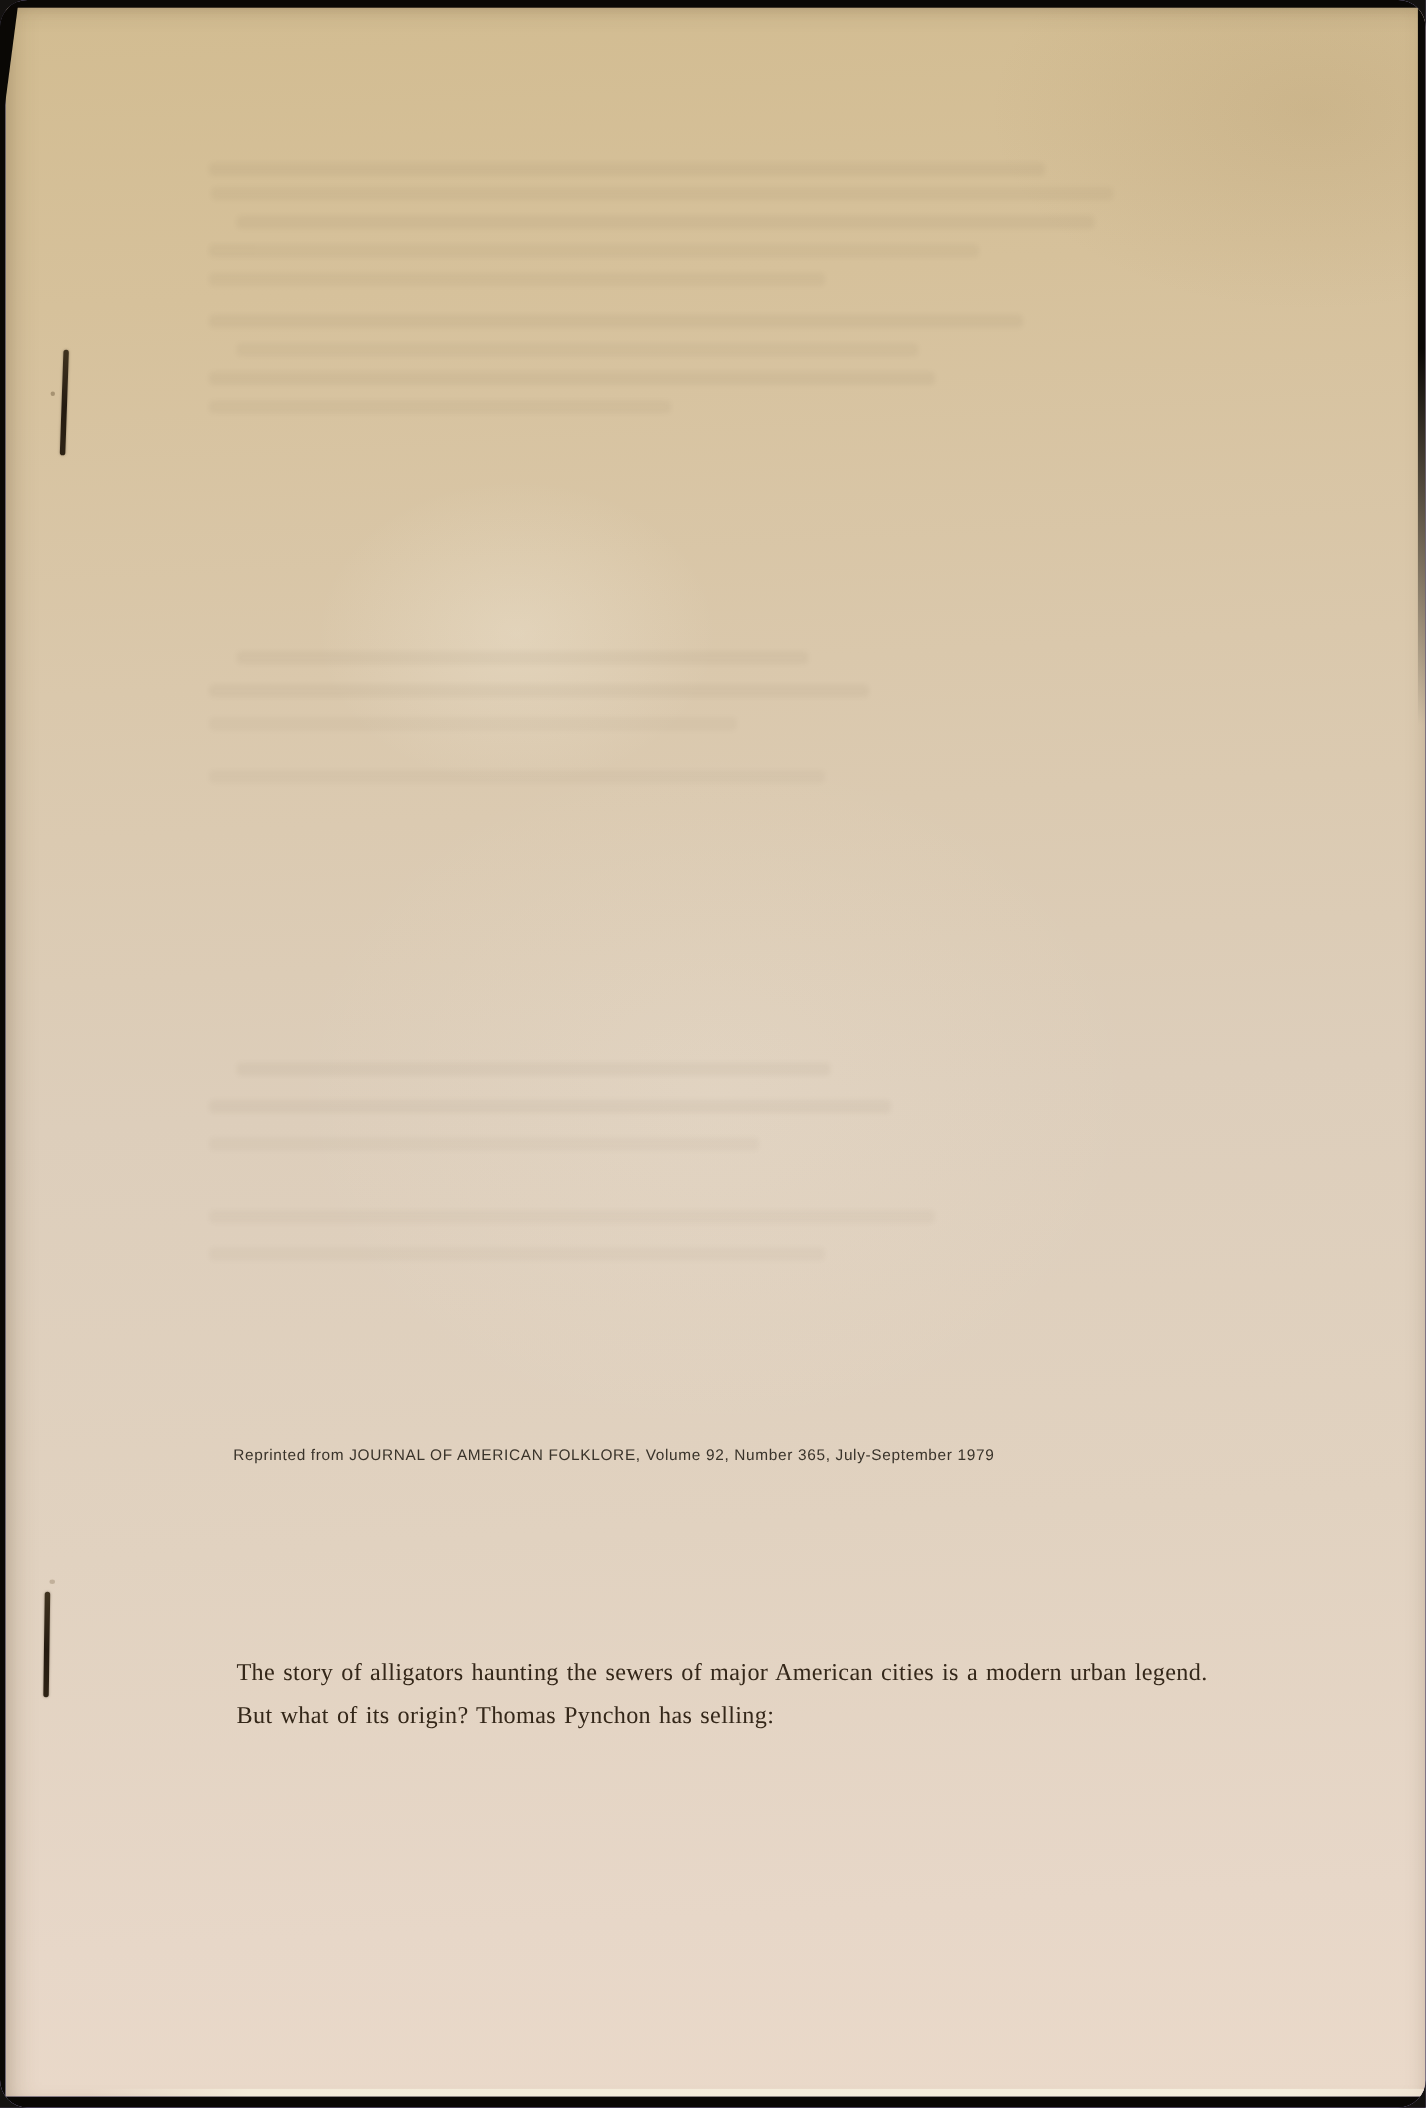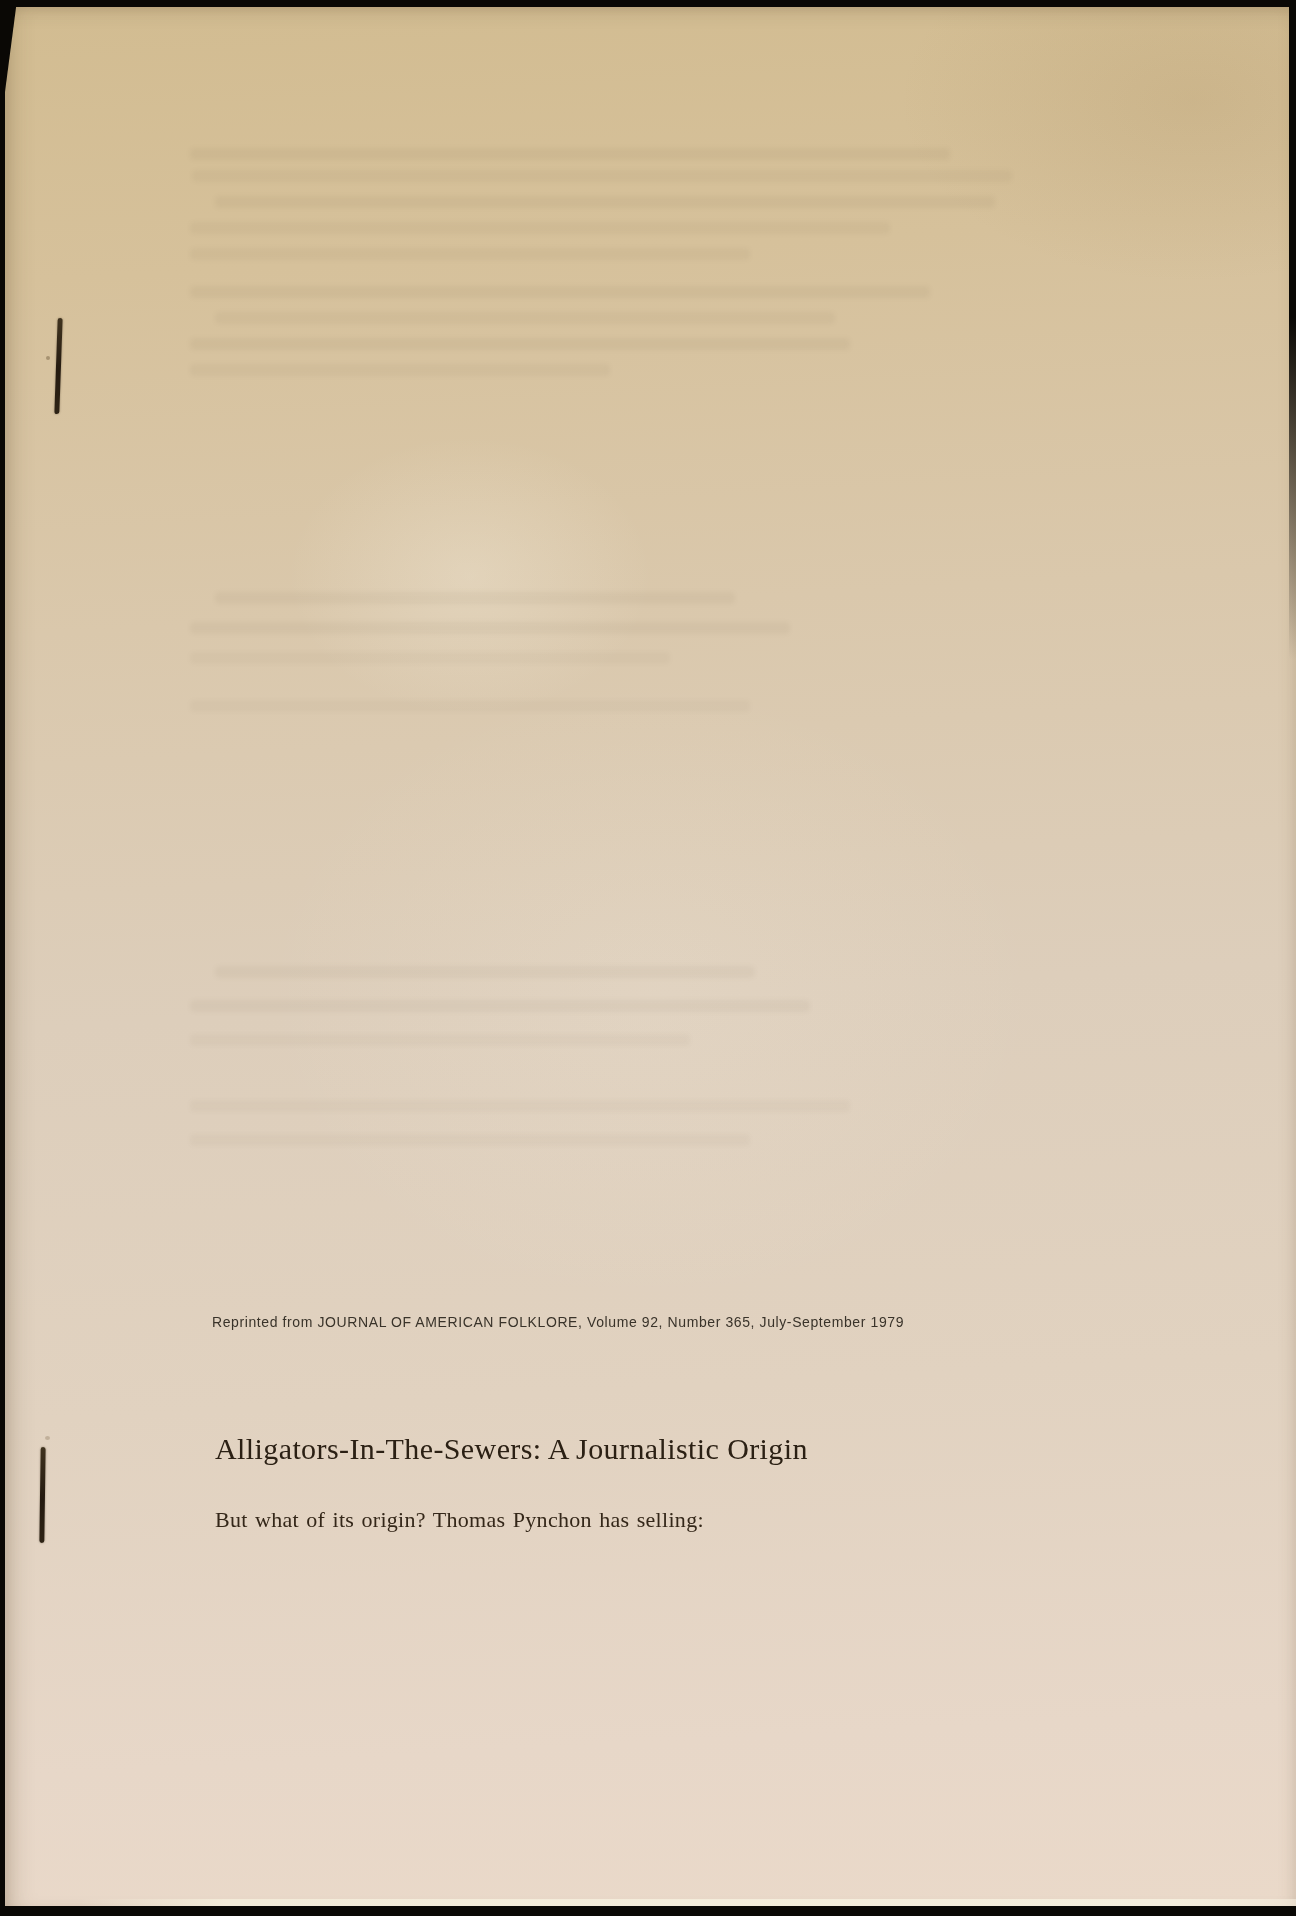--- a/index.html
+++ b/index.html
@@ -3,20 +3,21 @@
 <meta charset="utf-8">
 <style>
   html, body { margin: 0; padding: 0; background: #141210; }
   .canvas {
     position: relative;
     width: 1296px;
     height: 1916px;
     background: #c4b5fd;
     overflow: hidden;
     font-family: "Liberation Serif", serif;
+    border-radius: 25px;
   }
   
   .paper {
     position: absolute;
     left: 5px; top: 6px; right: 0; bottom: 10px;
     background:
       radial-gradient(ellipse 260px 200px at 36% 30%, rgba(248,242,228,0.28), rgba(248,242,228,0) 70%),
       radial-gradient(ellipse 520px 420px at 50% 52%, rgba(250,244,232,0.14), rgba(250,244,232,0) 75%),
       radial-gradient(ellipse 420px 260px at 92% 5%, rgba(150,120,70,0.14), rgba(150,120,70,0) 70%),
       linear-gradient(177deg,
@@ -136,23 +137,23 @@
       <div class="ghost-line" style="left: 190px; top: 1134px; width: 560px; height: 12px; opacity: 0.04;"></div>
     </div>
 
   <div class="staple staple-top"></div>
   <div class="staple staple-bottom"></div>
   <div class="speck speck-1"></div>
   <div class="speck speck-2"></div>
 
   <div class="txt reprint-line">Reprinted from JOURNAL OF AMERICAN FOLKLORE, Volume 92, Number 365, July-September 1979</div>
 
-  <h1 class="txt article-title">Alligators-In-The-Sewers: A Journalistic Origin</h1>
 
   <div class="txt intro-paragraph">
+    <div>The story of alligators haunting the sewers of major American cities is a modern urban legend.</div>
     <div>But what of its origin? Thomas Pynchon has selling:</div>
   </div>
 
 
   <div class="corner-notch-tl"></div>
   <div class="edge-top"></div>
   <div class="edge-left"></div>
   <div class="edge-right"></div>
   <div class="bottom-highlight"></div>
   <div class="edge-bottom"></div>

